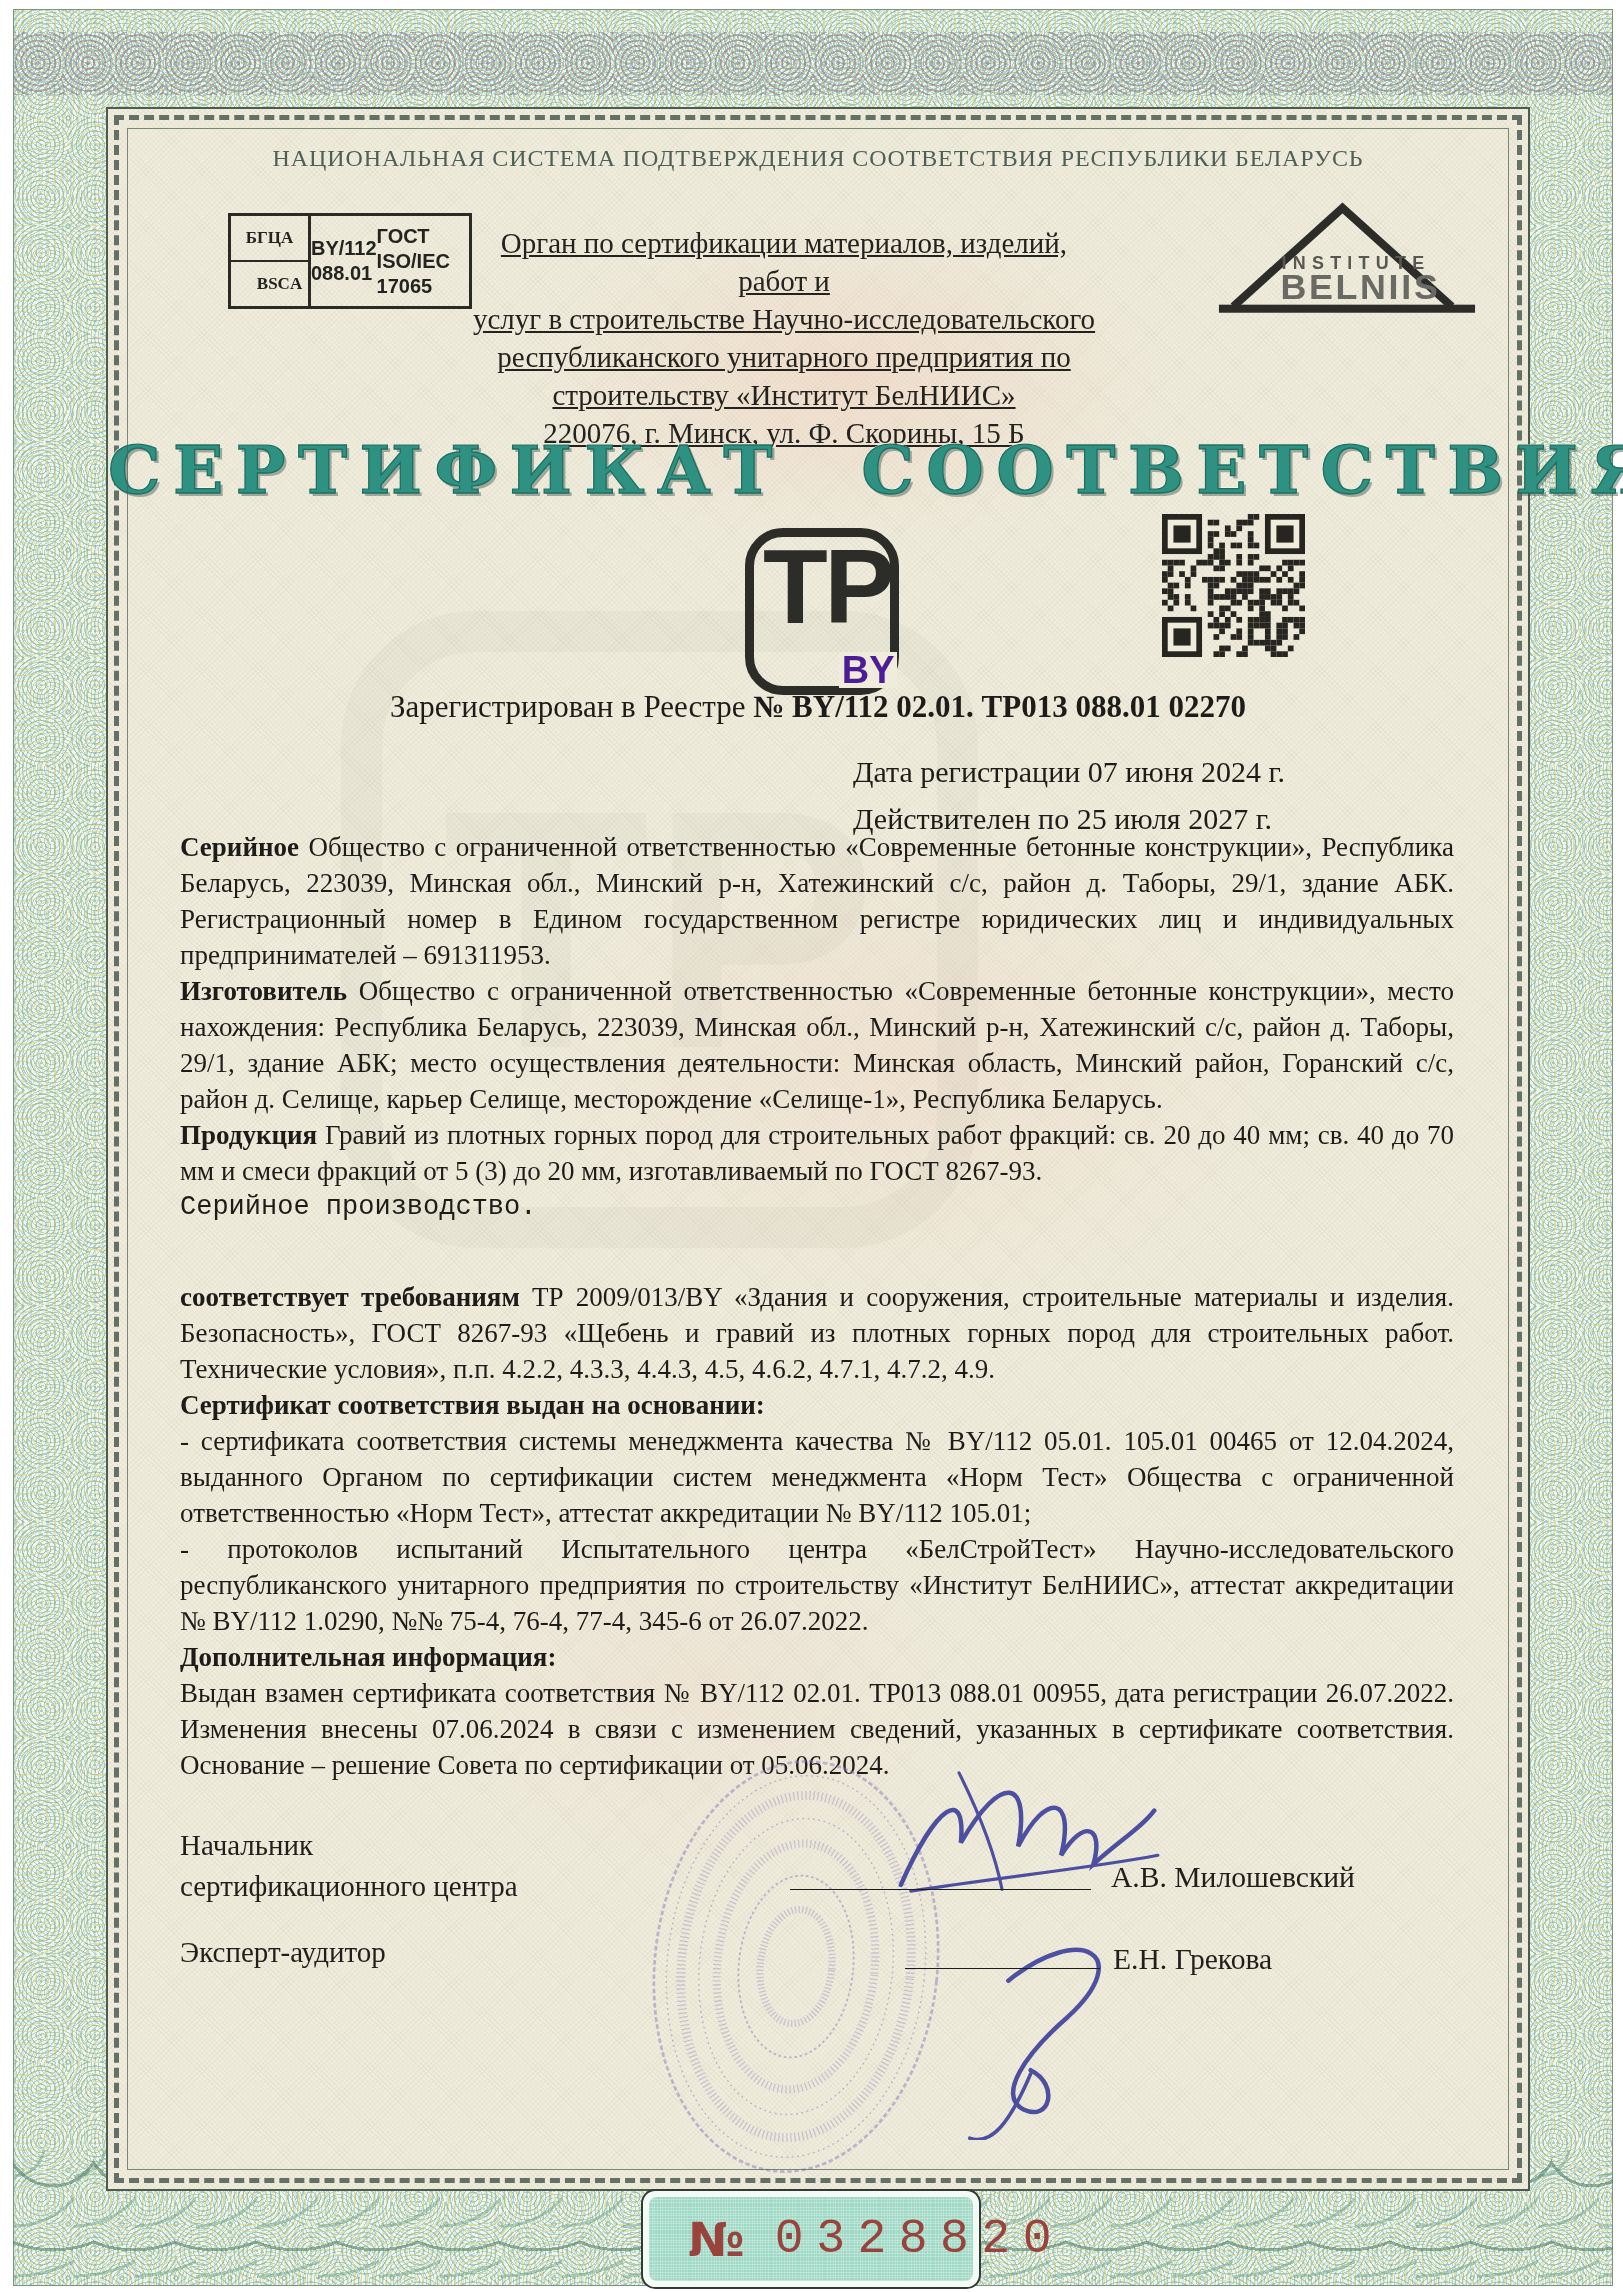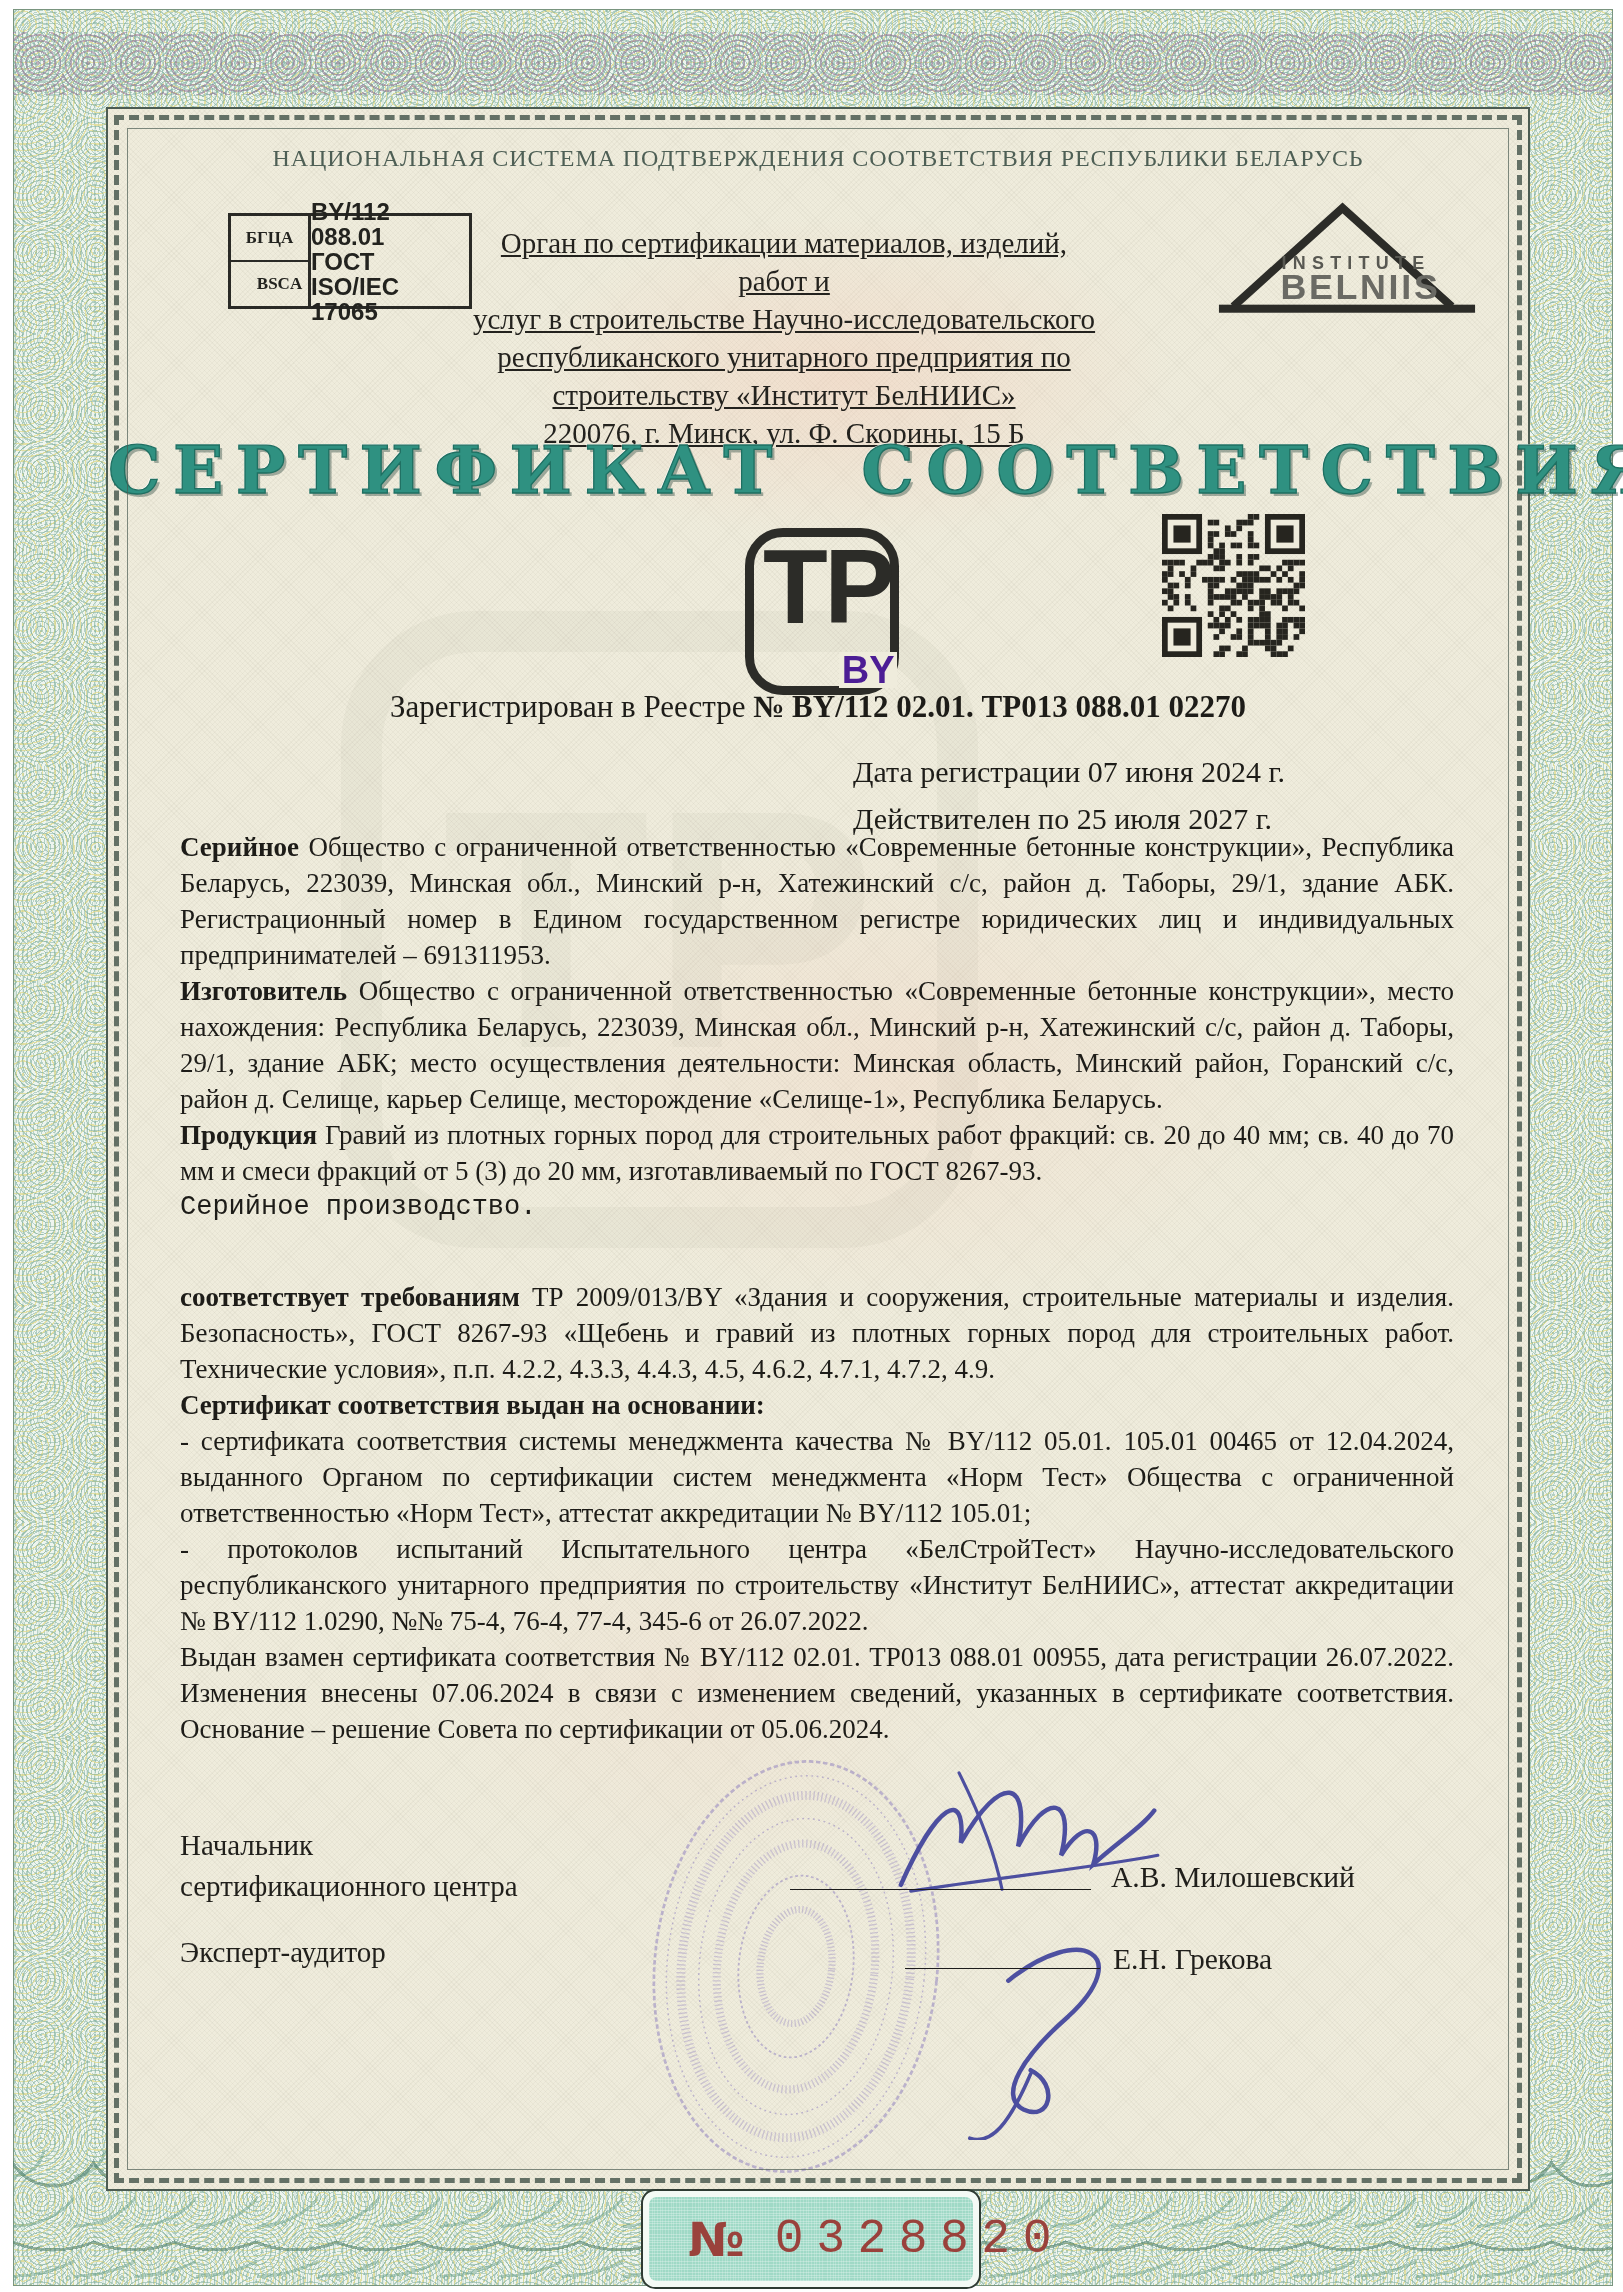--- a/index.html
+++ b/index.html
@@ -75,22 +75,22 @@
 
   
   .acc-box {
     position:absolute; left:120px; top:104px; width:238px; height:90px;
     border:3.6px solid #2a2a26; display:flex; background:rgba(255,255,255,0.0);
   }
   .acc-left { width:77px; border-right:3.6px solid #2a2a26; display:flex; flex-direction:column; }
   .acc-cell { flex:1; display:flex; align-items:center; justify-content:center;
     font-weight:bold; font-size:17px; color:#23231f; }
   .acc-cell + .acc-cell { border-top:2.7px solid #2a2a26;padding-left:20px; }
-  .acc-right { flex:1; display:flex; flex-direction:column; align-items:center; justify-content:center;
-    font-family:"Liberation Sans",sans-serif; font-weight:bold; font-size:24px; color:#23231f; line-height:25px; }
+  .acc-right { flex:1; display:flex; flex-direction:row; align-items:center; justify-content:center;
+    font-family:"Liberation Sans",sans-serif; font-weight:bold; font-size:20px; color:#23231f; line-height:25px; }
 
   
   .belniis { position:absolute; left:1109px; top:90px; width:260px; height:120px; }
 
   
   .org-block {
     position:absolute; left:358px; top:115px; width:636px;
     text-align:center; font-size:29px; line-height:38px;
     white-space:pre-line; color:#23221e;text-decoration:underline;
   }
@@ -451,20 +451,21 @@
     <div class="prod-row">
       <span class="prod-serial">Серийное производство.</span>
     </div>
 
     <p class="gap-before"><b>соответствует требованиям</b><span> ТР 2009/013/BY «Здания и сооружения, строительные материалы и изделия. Безопасность», ГОСТ 8267-93 «Щебень и гравий из плотных горных пород для строительных работ. Технические условия», п.п. 4.2.2, 4.3.3, 4.4.3, 4.5, 4.6.2, 4.7.1, 4.7.2, 4.9.</span></p>
 
     <p><b>Сертификат соответствия выдан на основании:</b></p>
     <p>-  сертификата соответствия системы менеджмента качества № BY/112 05.01. 105.01 00465 от 12.04.2024, выданного Органом по сертификации систем менеджмента «Норм Тест» Общества с ограниченной ответственностью «Норм Тест», аттестат аккредитации № BY/112 105.01;</p>
     <p>-  протоколов испытаний Испытательного центра «БелСтройТест» Научно-исследовательского республиканского унитарного предприятия по строительству «Институт БелНИИС», аттестат аккредитации № BY/112 1.0290, №№ 75-4, 76-4, 77-4, 345-6 от 26.07.2022.</p>
 
+    <p><b>Дополнительная информация:</b></p>
     <p>Выдан взамен сертификата соответствия № BY/112 02.01. ТР013 088.01 00955, дата регистрации 26.07.2022. Изменения внесены 07.06.2024 в связи с изменением сведений, указанных в сертификате соответствия. Основание – решение Совета по сертификации от 05.06.2024.</p>
   </div>
 
   <svg class="stamp" viewBox="0 0 340 484">
     <g fill="none" stroke="#8a79bd" transform="rotate(6 170 242)">
       <ellipse cx="170" cy="242" rx="158" ry="230" stroke-width="3" stroke-dasharray="5 3" opacity="0.5"></ellipse>
       <ellipse cx="170" cy="242" rx="144" ry="214" stroke-width="1.6" stroke-dasharray="2 4" opacity="0.5"></ellipse>
       <ellipse cx="170" cy="242" rx="128" ry="192" stroke-width="10" stroke-dasharray="1.5 3" opacity="0.35"></ellipse>
       <ellipse cx="170" cy="242" rx="108" ry="166" stroke-width="1.6" stroke-dasharray="2 4" opacity="0.5"></ellipse>
       <ellipse cx="170" cy="242" rx="88" ry="138" stroke-width="9" stroke-dasharray="1.5 3" opacity="0.35"></ellipse>

